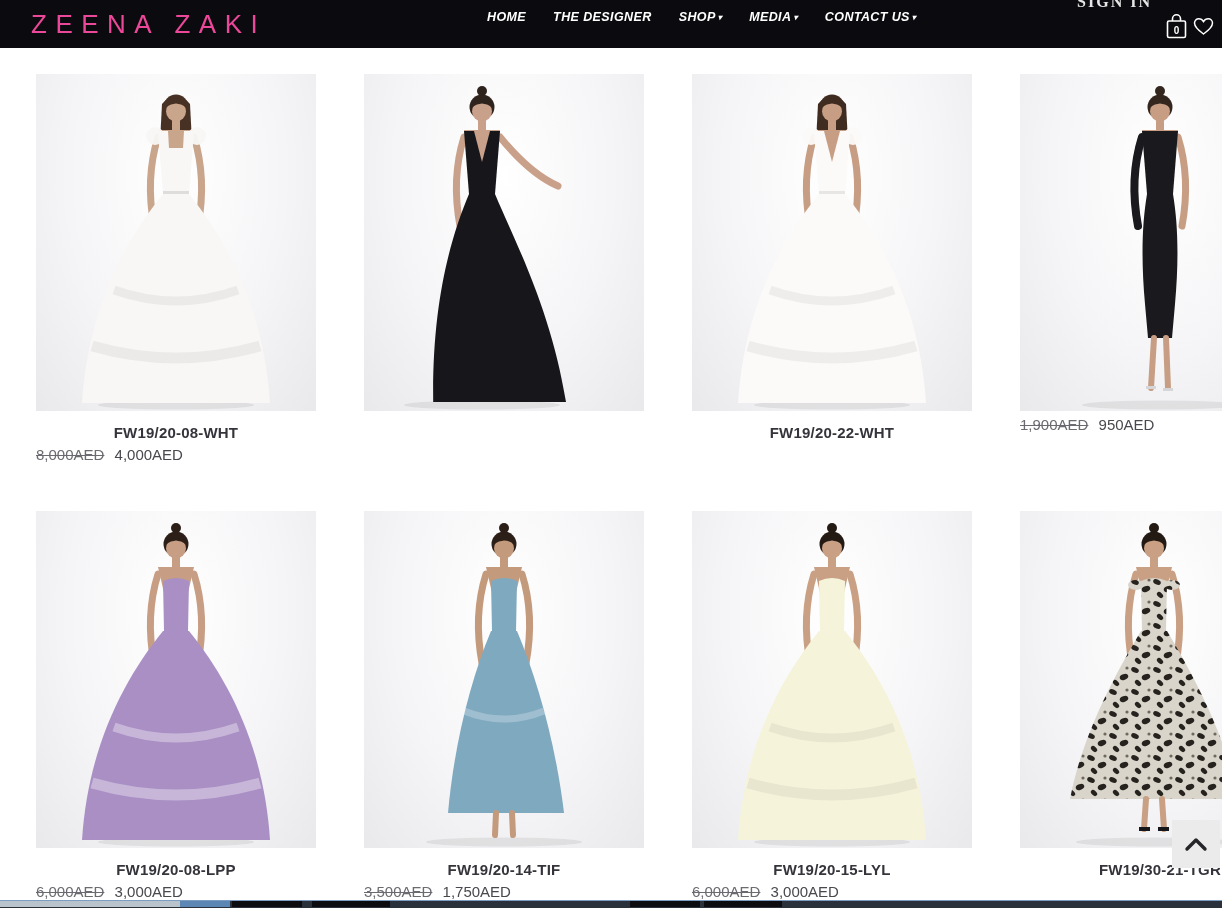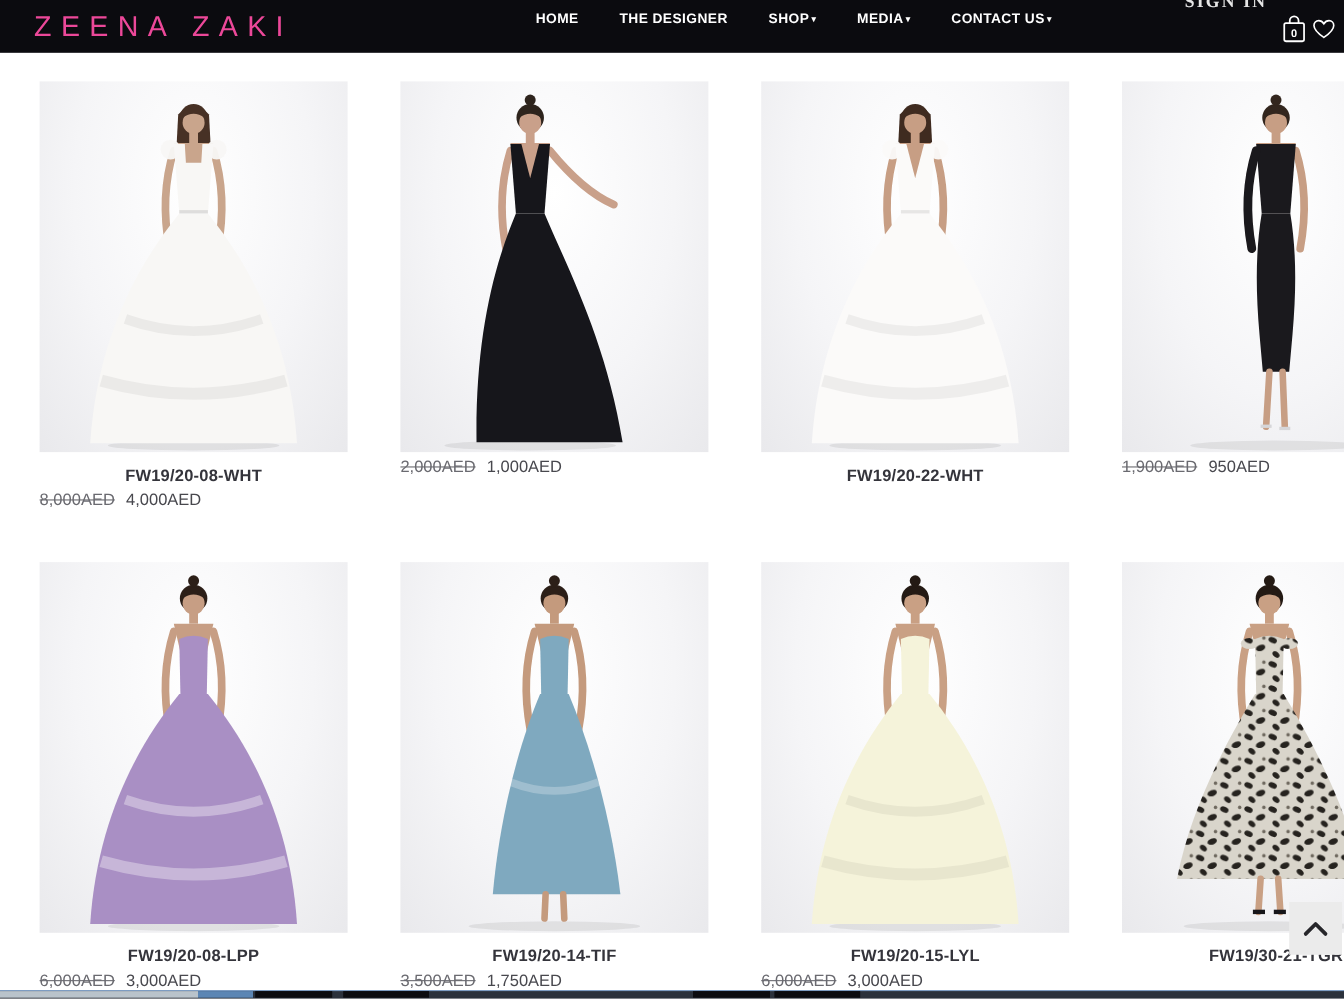--- a/index.html
+++ b/index.html
@@ -7,21 +7,21 @@
     width:1222px;height:908px;position:relative;overflow:hidden;
     background:#ffffff;font-family:"Liberation Sans",sans-serif;
   }
   
   .header{position:relative;height:48px;background:var(--header-bg,#0b0b0f);z-index:5;}
   .logo{
     position:absolute;left:31px;top:9px;font-size:26px;font-weight:300;
     letter-spacing:8.5px;color:#ec4899;white-space:nowrap;cursor:pointer;
   }
   .nav{position:absolute;left:487px;top:0;height:33px;display:flex;align-items:center;
-    column-gap:37px;list-style:none;margin:0;padding:0;}
+    column-gap:27px;list-style:none;margin:0;padding:0;font-style:italic;}
   .nav li{color:#ffffff;font-size:12.5px;font-weight:700;letter-spacing:.4px;
     white-space:nowrap;cursor:pointer;}
   .nav .caret{font-size:8px;margin-left:2px;position:relative;top:-1px;}
   .signin{
     position:absolute;right:70px;top:-7px;color:#e6e6e6;cursor:pointer;
     font-family:"Liberation Serif",serif;font-size:16px;font-weight:600;letter-spacing:2px;
   }
   .icon-bag{position:absolute;right:33px;top:12px;width:25px;height:28px;cursor:pointer;}
   .icon-heart{position:absolute;right:8px;top:17px;width:21px;height:19px;cursor:pointer;}
   
@@ -118,24 +118,20 @@
           <path d="M136,63 C158,90 178,105 194,112" stroke="#c9a08a" stroke-width="7" stroke-linecap="round" fill="none"></path>
           <path d="M100,57 L136,57 L131,120 L105,120 Z" fill="#16161b"></path>
           <path d="M110,57 L126,57 L118,88 Z" fill="#c9a08a"></path>
           <path d="M105,120 C84,170 68,235 69.2,328 L202,328 C186.8,235 152,170 131,120 Z" fill="#16161b"></path>
           <circle cx="118" cy="33" r="12.5" fill="#2e241d"></circle>
           <circle cx="118" cy="17" r="5" fill="#2e241d"></circle>
           <circle cx="118" cy="37.5" r="10" fill="#c9a08a"></circle>
           <path d="M108,33 a10,10 0 0 1 20,0 q-10,-7 -20,0 z" fill="#2e241d"></path>
         </svg>
       </div>
-    <div class="prices">
-      <span class="old">2,000AED</span>
-      <span class="new">1,000AED</span>
-    </div>
   </article>
 
   <article class="card">
     <div class="imgwrap">
         <svg viewBox="0 0 280 337" xmlns="http://www.w3.org/2000/svg">
           <ellipse cx="140" cy="331" rx="78" ry="4.5" fill="rgba(0,0,0,0.07)"></ellipse>
           <path d="M126,30 Q140,14 154,30 L156,68 L124,68 Z" fill="#3f2b20"></path>
           <rect x="136" y="44" width="8" height="12" fill="#c79e84"></rect>
           <path d="M122,56 L158,56 L151,86 L129,86 Z" fill="#c79e84"></path>
           <path d="M122,63 C112,95 113,125 118,152" stroke="#c79e84" stroke-width="7" stroke-linecap="round" fill="none"></path>

